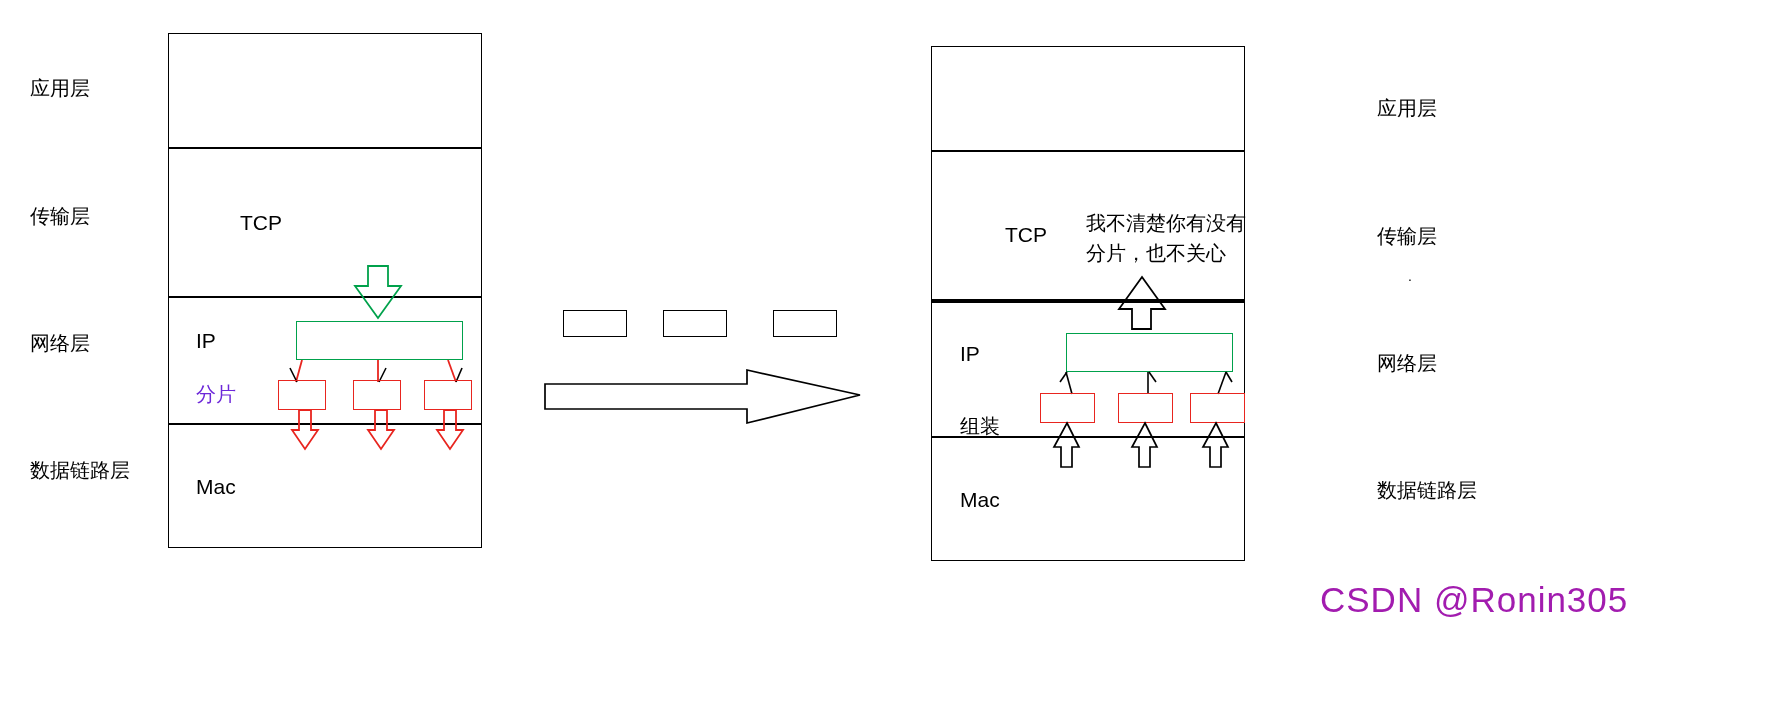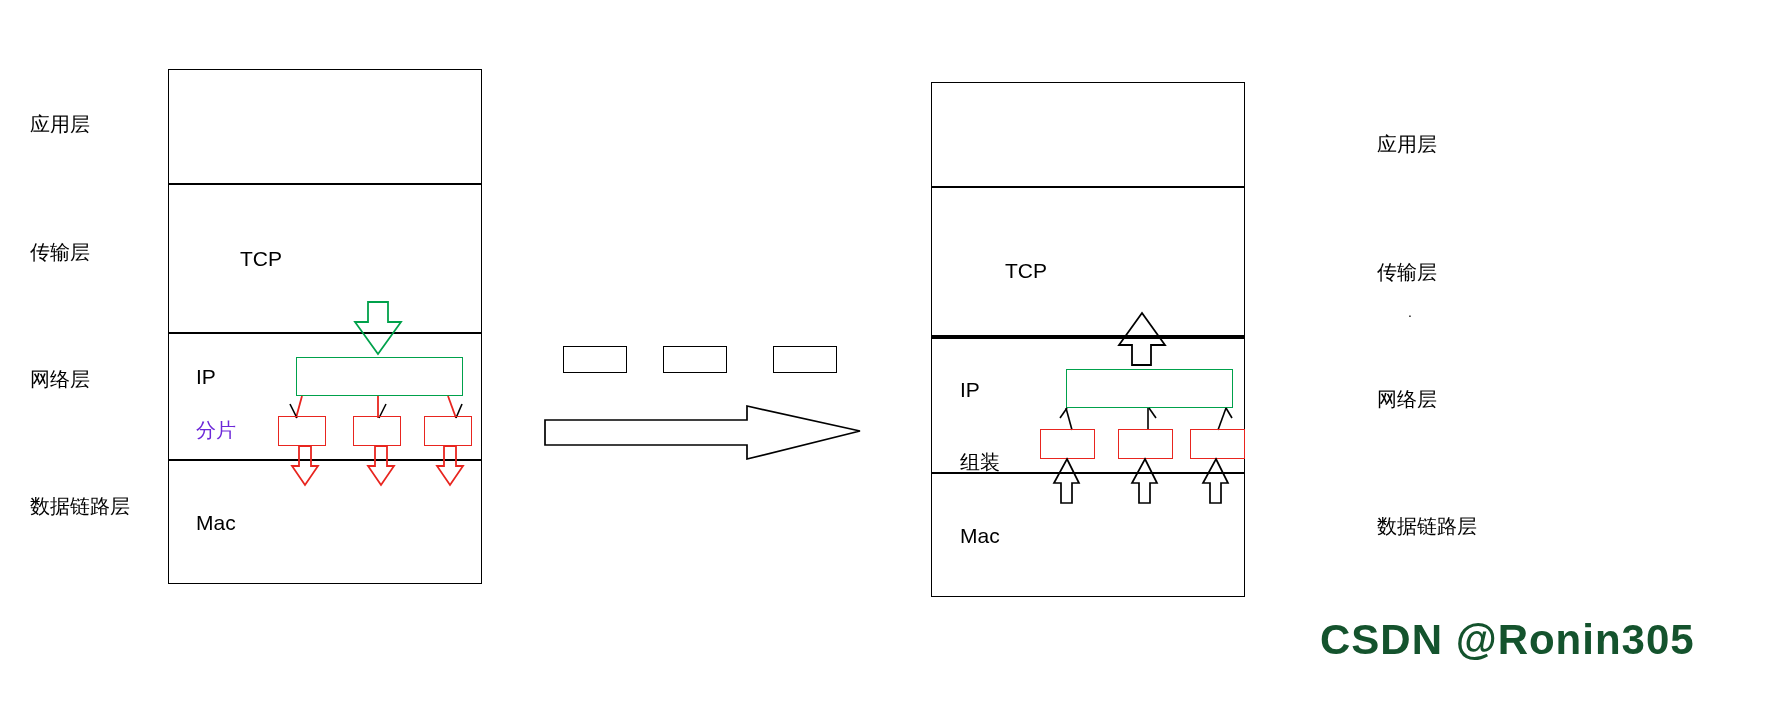--- a/index.html
+++ b/index.html
@@ -1,29 +1,29 @@
 <!DOCTYPE html>
 <html><head>
 <meta charset="utf-8">
 <style>
   html,body{margin:0;padding:0;background:#ffffff;}
   body{width:1774px;height:704px;overflow:hidden;
        font-family:"Liberation Sans","DejaVu Sans",sans-serif;color:#000;}
-  #canvas{position:relative;width:1774px;height:608px;margin-top:36px;}
+  #canvas{position:relative;width:1774px;height:608px;}
   .lbl{position:absolute;font-size:20px;line-height:1.25;color:#000;white-space:nowrap;}
   .lbl-red{color:#6d28d9;}
   .stack{position:absolute;box-sizing:border-box;border:1.5px solid #000;background:#fff;}
   .layerline{position:absolute;background:#000;}
   .box{position:absolute;box-sizing:border-box;background:transparent;}
   .box-green{border:1.8px solid #00a14b;}
   .box-red{border:1.8px solid #e8251f;}
   .box-black{border:1.8px solid #000;}
   svg{position:absolute;overflow:visible;}
-  .wm{position:absolute;font-size:42px;color:#14532d;letter-spacing:1px;
-      font-family:"Liberation Sans","DejaVu Sans",sans-serif;font-weight:bold;}
+  .wm{position:absolute;font-size:35px;color:#a21caf;letter-spacing:1px;
+      font-family:"Liberation Sans","DejaVu Sans",sans-serif;}
   .multiline{white-space:pre-line;line-height:1.5;}
 </style>
 </head>
 <body>
 
 <div id="canvas">
 
   <div class="lbl" style="left:30px;top:76px;">应用层</div>
   <div class="lbl" style="left:30px;top:204px;">传输层</div>
   <div class="lbl" style="left:30px;top:331px;">网络层</div>
@@ -81,20 +81,22 @@
 
   <div class="stack" style="left:931px;top:46px;width:314px;height:515px;"></div>
   <div class="layerline" style="left:931px;top:150px;width:314px;height:1.5px;"></div>
   <div class="layerline" style="left:931px;top:299px;width:314px;height:3.5px;"></div>
   <div class="layerline" style="left:931px;top:436px;width:314px;height:1.5px;"></div>
 
   <div class="lbl" style="left:1005px;top:222px;font-size:21px;">TCP</div>
   <div class="lbl" style="left:960px;top:341px;font-size:21px;">IP</div>
   <div class="lbl" style="left:960px;top:487px;font-size:21px;">Mac</div>
 
+  <div class="lbl multiline" style="left:1086px;top:208px;font-size:20px;">我不清楚你有没有
+分片，也不关心</div>
 
   <div class="lbl" style="left:960px;top:414px;font-size:20px;">组装</div>
 
   <svg style="left:1119px;top:277px;" width="48" height="54">
     <polygon points="23,0 46,32 32,32 32,52 13,52 13,32 0,32" fill="none" stroke="#000" stroke-width="1.8"></polygon>
   </svg>
 
   <div class="box box-green" style="left:1066px;top:333px;width:167px;height:39px;"></div>
 
   <svg style="left:1050px;top:370px;" width="195" height="26">

